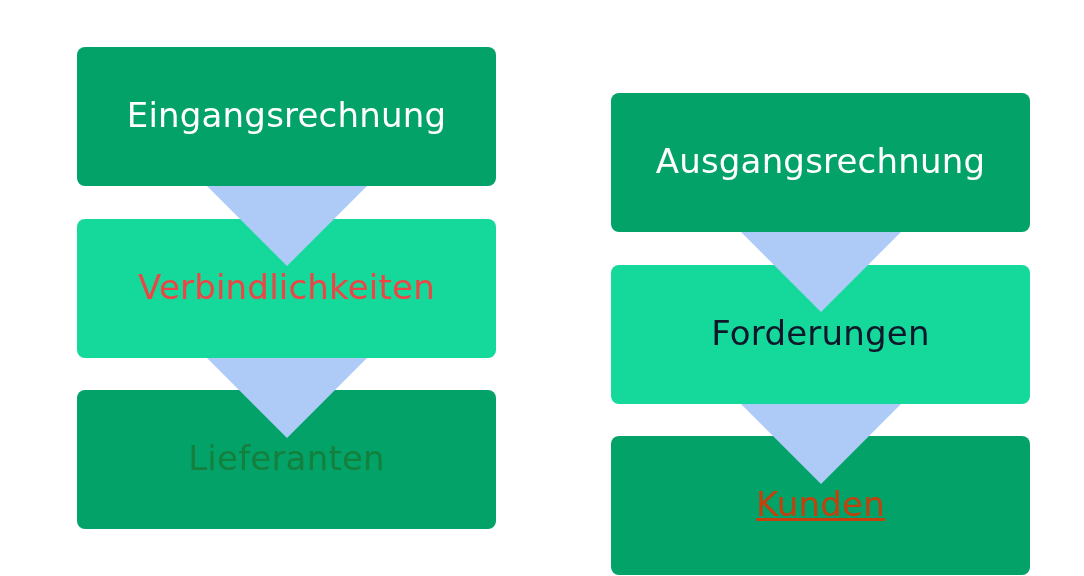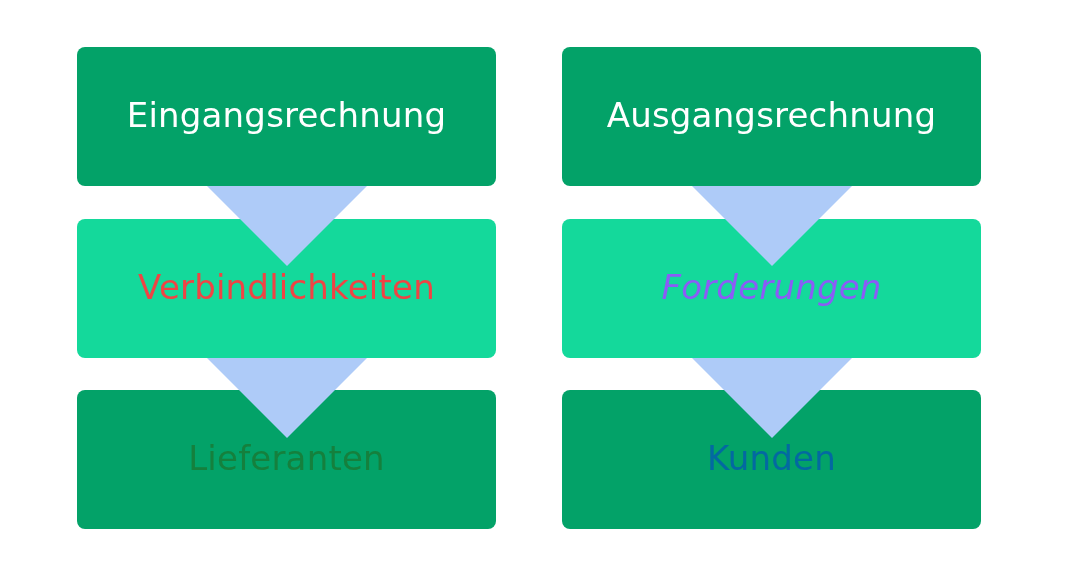--- a/index.html
+++ b/index.html
@@ -14,21 +14,21 @@
       overflow: hidden;
       font-family: "DejaVu Sans", "Liberation Sans", sans-serif;
     }
     .column {
       position: absolute;
       top: 0;
       width: 419px;
       height: 428px;
     }
     .col-left { left: 77px; }
-    .col-right { left: 562px; }
+    .col-right { left: 611px; margin-top: 46px; }
 
     .box {
       position: absolute;
       left: 0;
       width: 419px;
       height: 139px;
       border-radius: 8px;
       z-index: 1;
     }
     .box.dark { background: #03A268; }
@@ -91,15 +91,15 @@
 
 <div class="column col-right">
   <div class="box box-1 dark" style="background: rgb(3, 162, 104);"></div>
   <div class="box box-2 light" style="background: rgb(20, 217, 155);"></div>
   <div class="box box-3 dark" style="background: rgb(3, 162, 104);"></div>
 
   <div class="arrow arrow-1" style="border-top-color: rgb(174, 203, 248);"></div>
   <div class="arrow arrow-2" style="border-top-color: rgb(174, 203, 248);"></div>
 
   <div class="label label-1" style="color: rgb(255, 255, 255);">Ausgangsrechnung</div>
-  <div class="label label-2" style="color: #8b5cf6; font-style: italic;">Forderungen</div>
-  <div class="label label-3" style="color: #0369a1;">Kunden</div>
+  <div class="label label-2" style="color: #0f172a;">Forderungen</div>
+  <div class="label label-3" style="color: #c2410c; text-decoration: underline;">Kunden</div>
 </div>
 
 </body></html>

